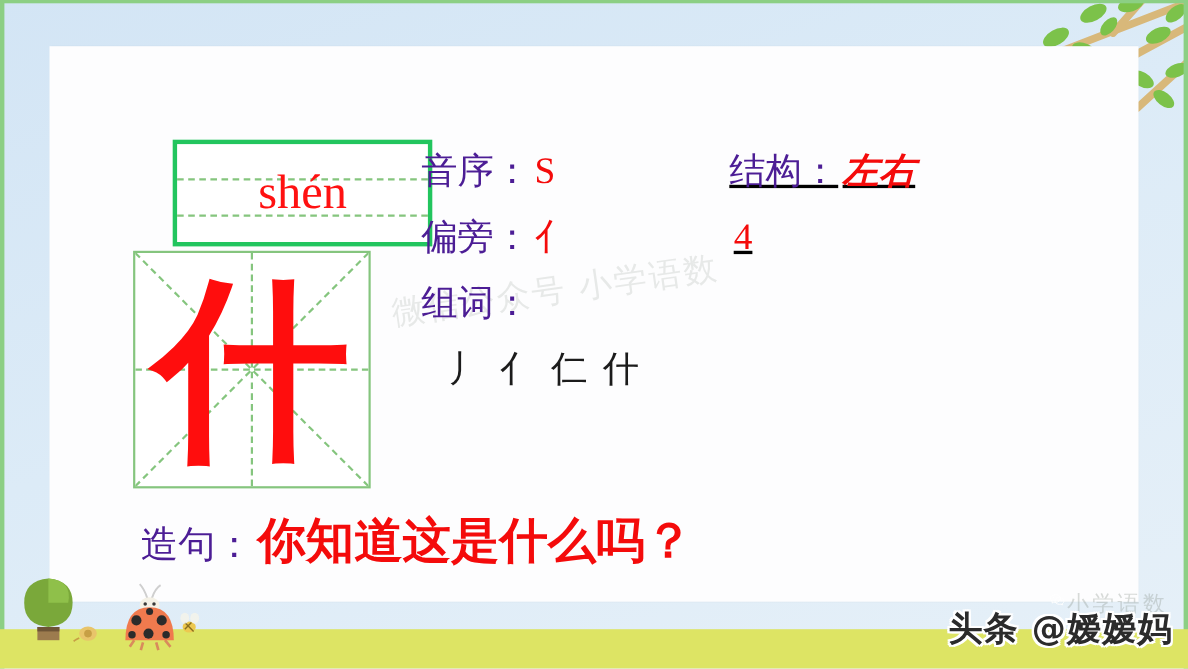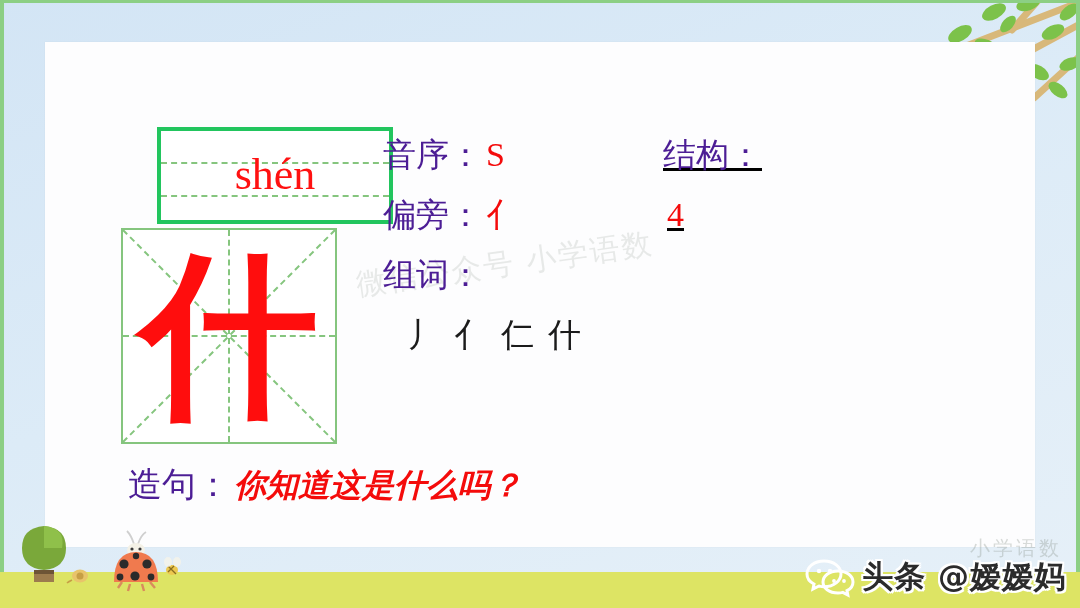--- a/index.html
+++ b/index.html
@@ -178,37 +178,37 @@
 
   
   .sentence {
     position:absolute;
     left:128px; top:462px;
     display:flex; align-items:baseline;
     white-space:nowrap;
   }
   .sentence .lbl { font-size:34px;text-align:center; }
   .sentence .val {
-    font-size:32px;
-    font-style:italic;
+    font-size:44px;
     font-weight:bold;
     margin-left:4px;
   }
 
   
   .critters {
     position:absolute; left:14px; bottom:14px;
     width:210px; height:80px;
   }
 
   
   .branding {
-    position:absolute; right:14px; bottom:4px;
+    position:absolute; right:14px; bottom:15px;
     display:flex; align-items:center;
     height:54px;
+    flex-direction:column;
   }
   .wechat-icon { margin-right:6px; }
   .brand-sub {
     position:absolute; right:18px; bottom:46px;
     font-size:20px;
     color:rgba(130,140,130,0.30);
     letter-spacing:3px;
     font-family:Liberation Sans, sans-serif;
     white-space:nowrap;
   }
@@ -281,20 +281,21 @@
 
   <div class="info">
 
     <div class="info-row">
       <span class="col1">
         <span class="lbl">音序：</span>
         <span class="val latin">S</span>
       </span>
       <span class="col2">
         <span class="lbl">结构：</span>
+        <span class="val brush">左右</span>
       </span>
     </div>
 
     <div class="info-row">
       <span class="col1">
         <span class="lbl">偏旁：</span>
         <span class="val">亻</span>
       </span>
       <span class="col2">
         <span class="val latin">4</span>

